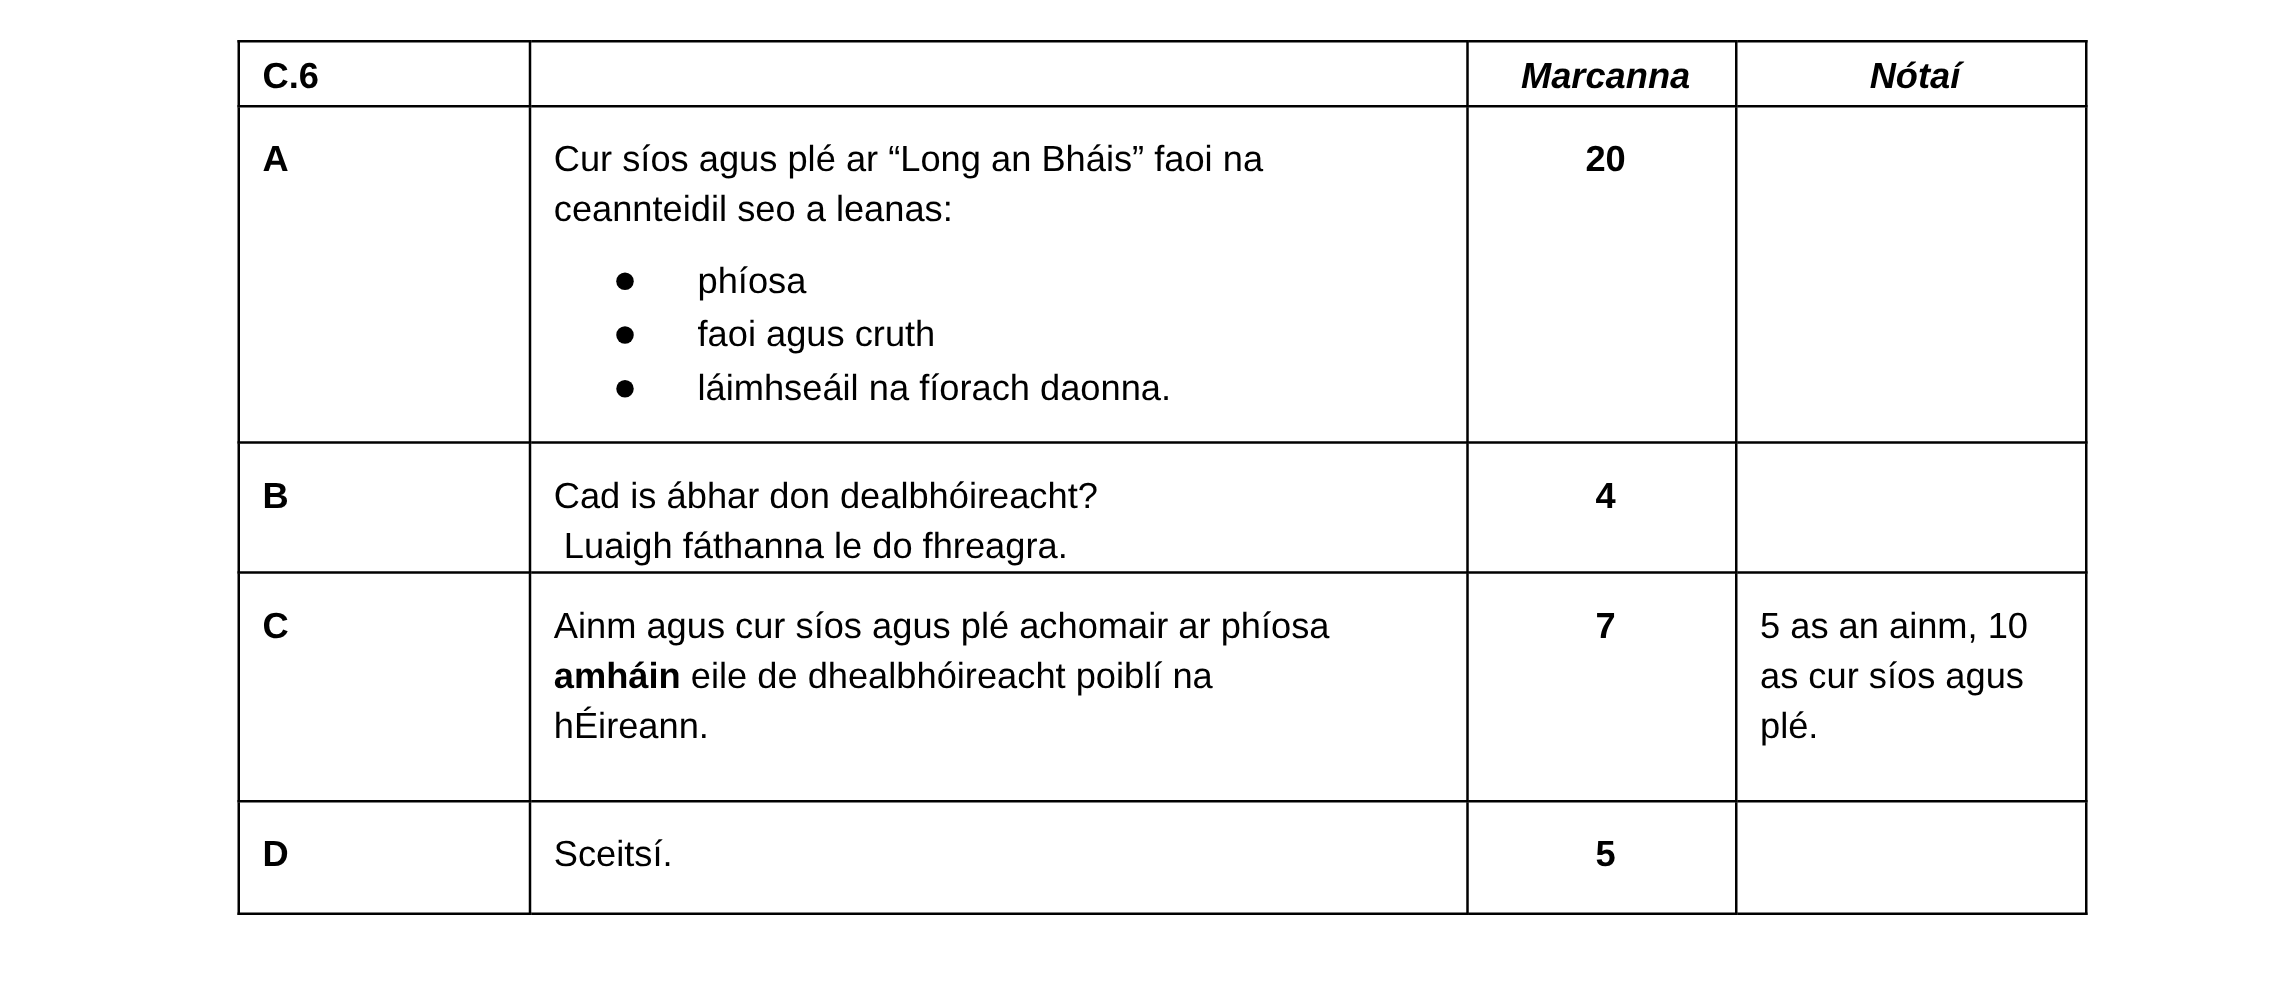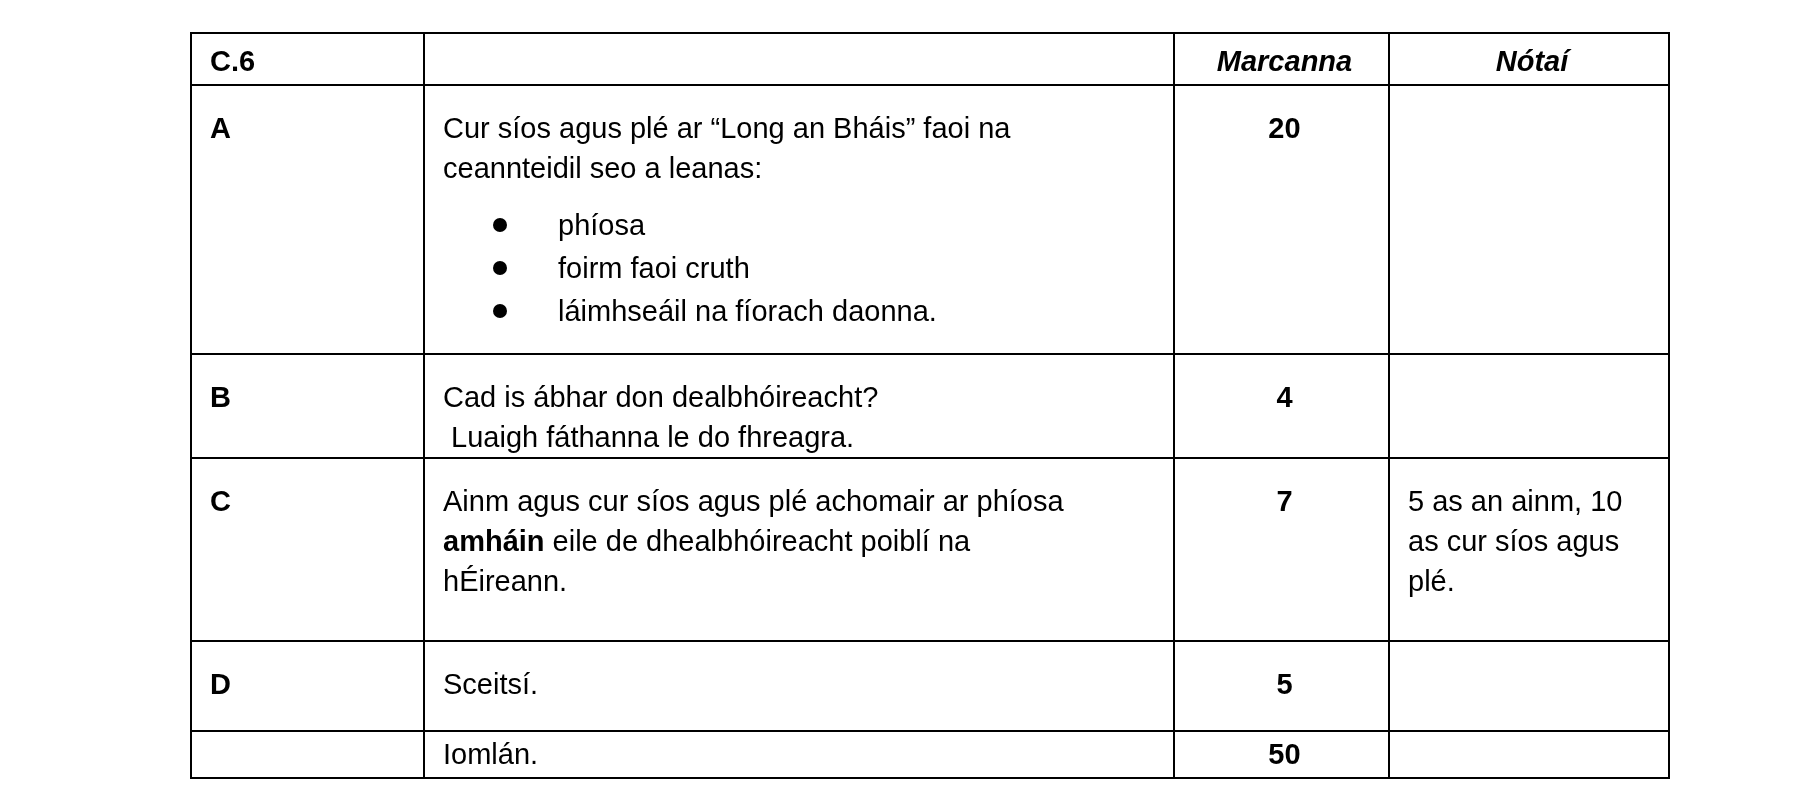--- a/index.html
+++ b/index.html
@@ -122,21 +122,21 @@
       <td class="cell-desc">
         <div class="prewrap">Cur síos agus plé ar “Long an Bháis” faoi na
 ceannteidil seo a leanas:</div>
         <div class="bullets">
           <div class="bullet-row">
             <span class="bullet-dot"></span>
             <span>phíosa</span>
           </div>
           <div class="bullet-row">
             <span class="bullet-dot"></span>
-            <span>foirm faoi cruth</span>
+            <span>faoi agus cruth</span>
           </div>
           <div class="bullet-row">
             <span class="bullet-dot"></span>
             <span>láimhseáil na fíorach daonna.</span>
           </div>
         </div>
       </td>
       <td class="cell-marks">
         <span>20</span>
       </td>
@@ -188,29 +188,15 @@
         <div class="prewrap">Sceitsí.</div>
       </td>
       <td class="cell-marks">
         <span>5</span>
       </td>
       <td class="cell-notes">
         <span class="prewrap"></span>
       </td>
     </tr>
 
-    <tr class="row-total">
-      <td class="cell-label">
-        <span></span>
-      </td>
-      <td class="cell-desc">
-        <div class="prewrap">Iomlán.</div>
-      </td>
-      <td class="cell-marks">
-        <span>50</span>
-      </td>
-      <td class="cell-notes">
-        <span class="prewrap"></span>
-      </td>
-    </tr>
   </tbody>
     </table>
 </div>
 
 </body></html>

